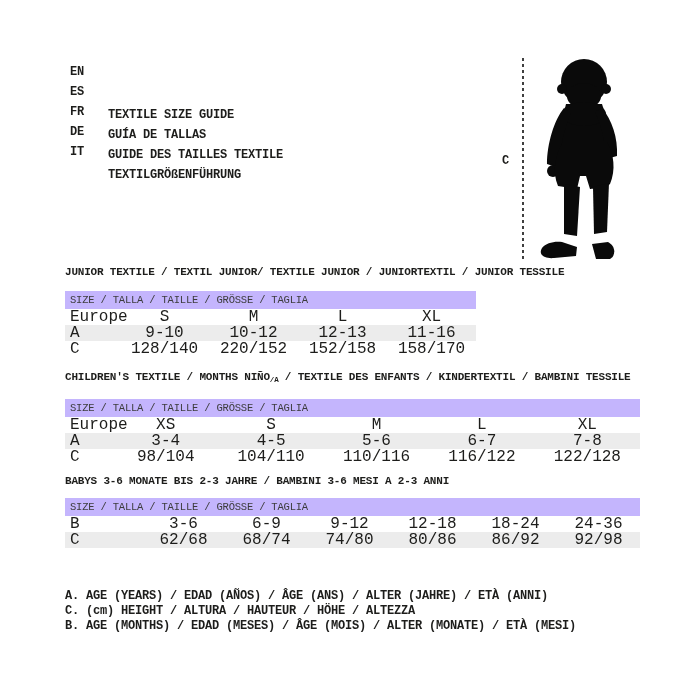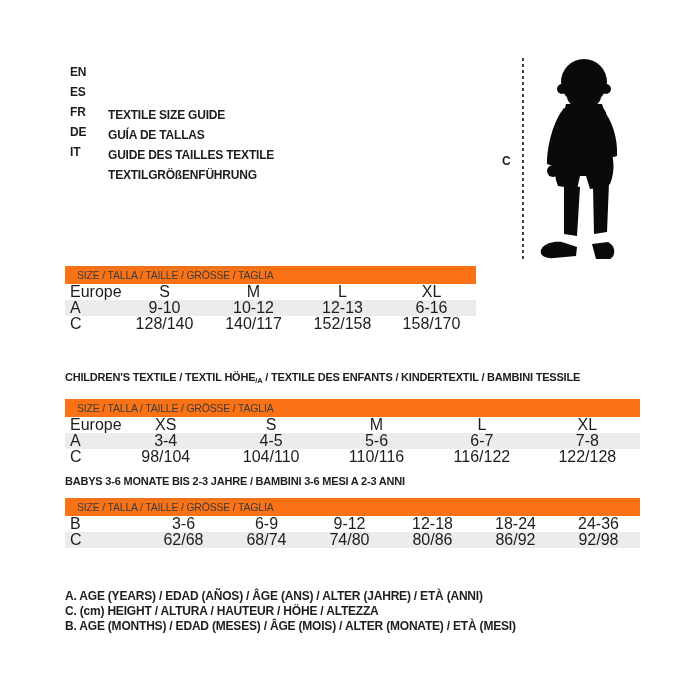--- a/index.html
+++ b/index.html
@@ -1,18 +1,18 @@
 <!DOCTYPE html>
 <html><head>
 <meta charset="utf-8">
 <style>
   html,body{margin:0;padding:0;background:#fff;}
   .page{
     position:relative;width:700px;height:700px;background:#ffffff;
-    font-family:Liberation Sans, sans-serif;
+    font-family:Liberation Mono, monospace;
     color:#1d1d1b;overflow:hidden;
   }
   
   .lang-block{position:absolute;left:70px;top:62px;}
   .lang-row{display:flex;height:20px;line-height:20px;}
   .lang-code{width:38px;font-size:12px;font-weight:bold;letter-spacing:-.2px;}
   .lang-label{font-size:12px;font-weight:bold;letter-spacing:-.2px;white-space:nowrap;margin-top:43px;}
   
   .figure{position:absolute;left:495px;top:50px;width:165px;height:220px;}
   .measure-label{position:absolute;left:7px;top:104px;font-size:12px;font-weight:bold;}
@@ -23,22 +23,22 @@
   .baby-svg{position:absolute;left:35px;top:6px;}
   
   .tblock{position:absolute;left:65px;}
   .b1{top:266px;width:411px;}
   .b2{top:371px;width:575px;}
   .b3{top:474px;width:575px;}
   .tbl-title{font-size:11px;font-weight:bold;letter-spacing:-.2px;line-height:13px;
              margin:0 0 12px 0;white-space:nowrap;}
   .b3 .tbl-title{line-height:15px;margin:0 0 9px 0;}
   .sub{font-size:7.5px;vertical-align:-2px;font-weight:bold;}
-  .size-bar{height:18px;line-height:18px;background:#f97316;color:#3c3c3c;
-            font-size:10.5px;padding-left:12px;letter-spacing:-.2px;}
+  .size-bar{height:18px;line-height:18px;background:#c4b5fd;color:#3c3c3c;
+            font-size:10.5px;padding-left:5px;letter-spacing:-.2px;}
   .trow{display:flex;height:16px;line-height:16px;font-size:16px;}
   .trow.shaded{background:#ececec;}
   .cell{flex:1;text-align:center;white-space:nowrap;}
   .cell.lbl{flex:none;text-align:left;padding-left:5px;}
   .b1 .cell.lbl{width:50px;}
   .b2 .cell.lbl{width:43px;}
   .b3 .cell.lbl{width:72px;}
   
   .notes{position:absolute;left:65px;top:589px;}
   .note-line{font-size:12px;font-weight:bold;line-height:15px;letter-spacing:-.2px;white-space:nowrap;}
@@ -87,46 +87,47 @@
         <path d="M33,86 C25,98 22,116 28,130 L47,133 L50,120 L56,120 L60,133 C60,133 78,131 80,128 C86,114 84,98 77,86 Z"></path>
         <path d="M34,128 L50,131 L47,180 L34,178 Z"></path>
         <path d="M12,192 C8,198 14,203 24,202 L46,200 L47,191 L32,186 C24,185 16,187 12,192 Z"></path>
         <path d="M63,131 L79,127 L77,176 L64,178 Z"></path>
         <path d="M62,188 L78,186 C86,190 86,200 80,203 L66,203 Z"></path>
       </g>
     </svg>
   </div>
 
   <div class="tblock b1">
+    <div class="tbl-title">JUNIOR TEXTILE / TEXTIL JUNIOR/ TEXTILE JUNIOR / JUNIORTEXTIL / JUNIOR TESSILE</div>
     <div class="size-bar">SIZE / TALLA / TAILLE / GRÖSSE / TAGLIA</div>
     <div class="trow">
       <span class="cell lbl">Europe</span>
       <span class="cell">S</span>
       <span class="cell">M</span>
       <span class="cell">L</span>
       <span class="cell">XL</span>
     </div>
     <div class="trow shaded">
       <span class="cell lbl">A</span>
       <span class="cell">9-10</span>
       <span class="cell">10-12</span>
       <span class="cell">12-13</span>
-      <span class="cell">6-16</span>
+      <span class="cell">11-16</span>
     </div>
     <div class="trow">
       <span class="cell lbl">C</span>
       <span class="cell">128/140</span>
-      <span class="cell">140/117</span>
+      <span class="cell">220/152</span>
       <span class="cell">152/158</span>
       <span class="cell">158/170</span>
     </div>
   </div>
 
   <div class="tblock b2">
-    <div class="tbl-title"><span>CHILDREN'S TEXTILE / TEXTIL HÖHE</span><span class="sub">/A</span><span> / TEXTILE DES ENFANTS / KINDERTEXTIL / BAMBINI TESSILE</span></div>
+    <div class="tbl-title"><span>CHILDREN'S TEXTILE / MONTHS NIÑO</span><span class="sub">/A</span><span> / TEXTILE DES ENFANTS / KINDERTEXTIL / BAMBINI TESSILE</span></div>
     <div class="size-bar">SIZE / TALLA / TAILLE / GRÖSSE / TAGLIA</div>
     <div class="trow">
       <span class="cell lbl">Europe</span>
       <span class="cell">XS</span>
       <span class="cell">S</span>
       <span class="cell">M</span>
       <span class="cell">L</span>
       <span class="cell">XL</span>
     </div>
     <div class="trow shaded">

